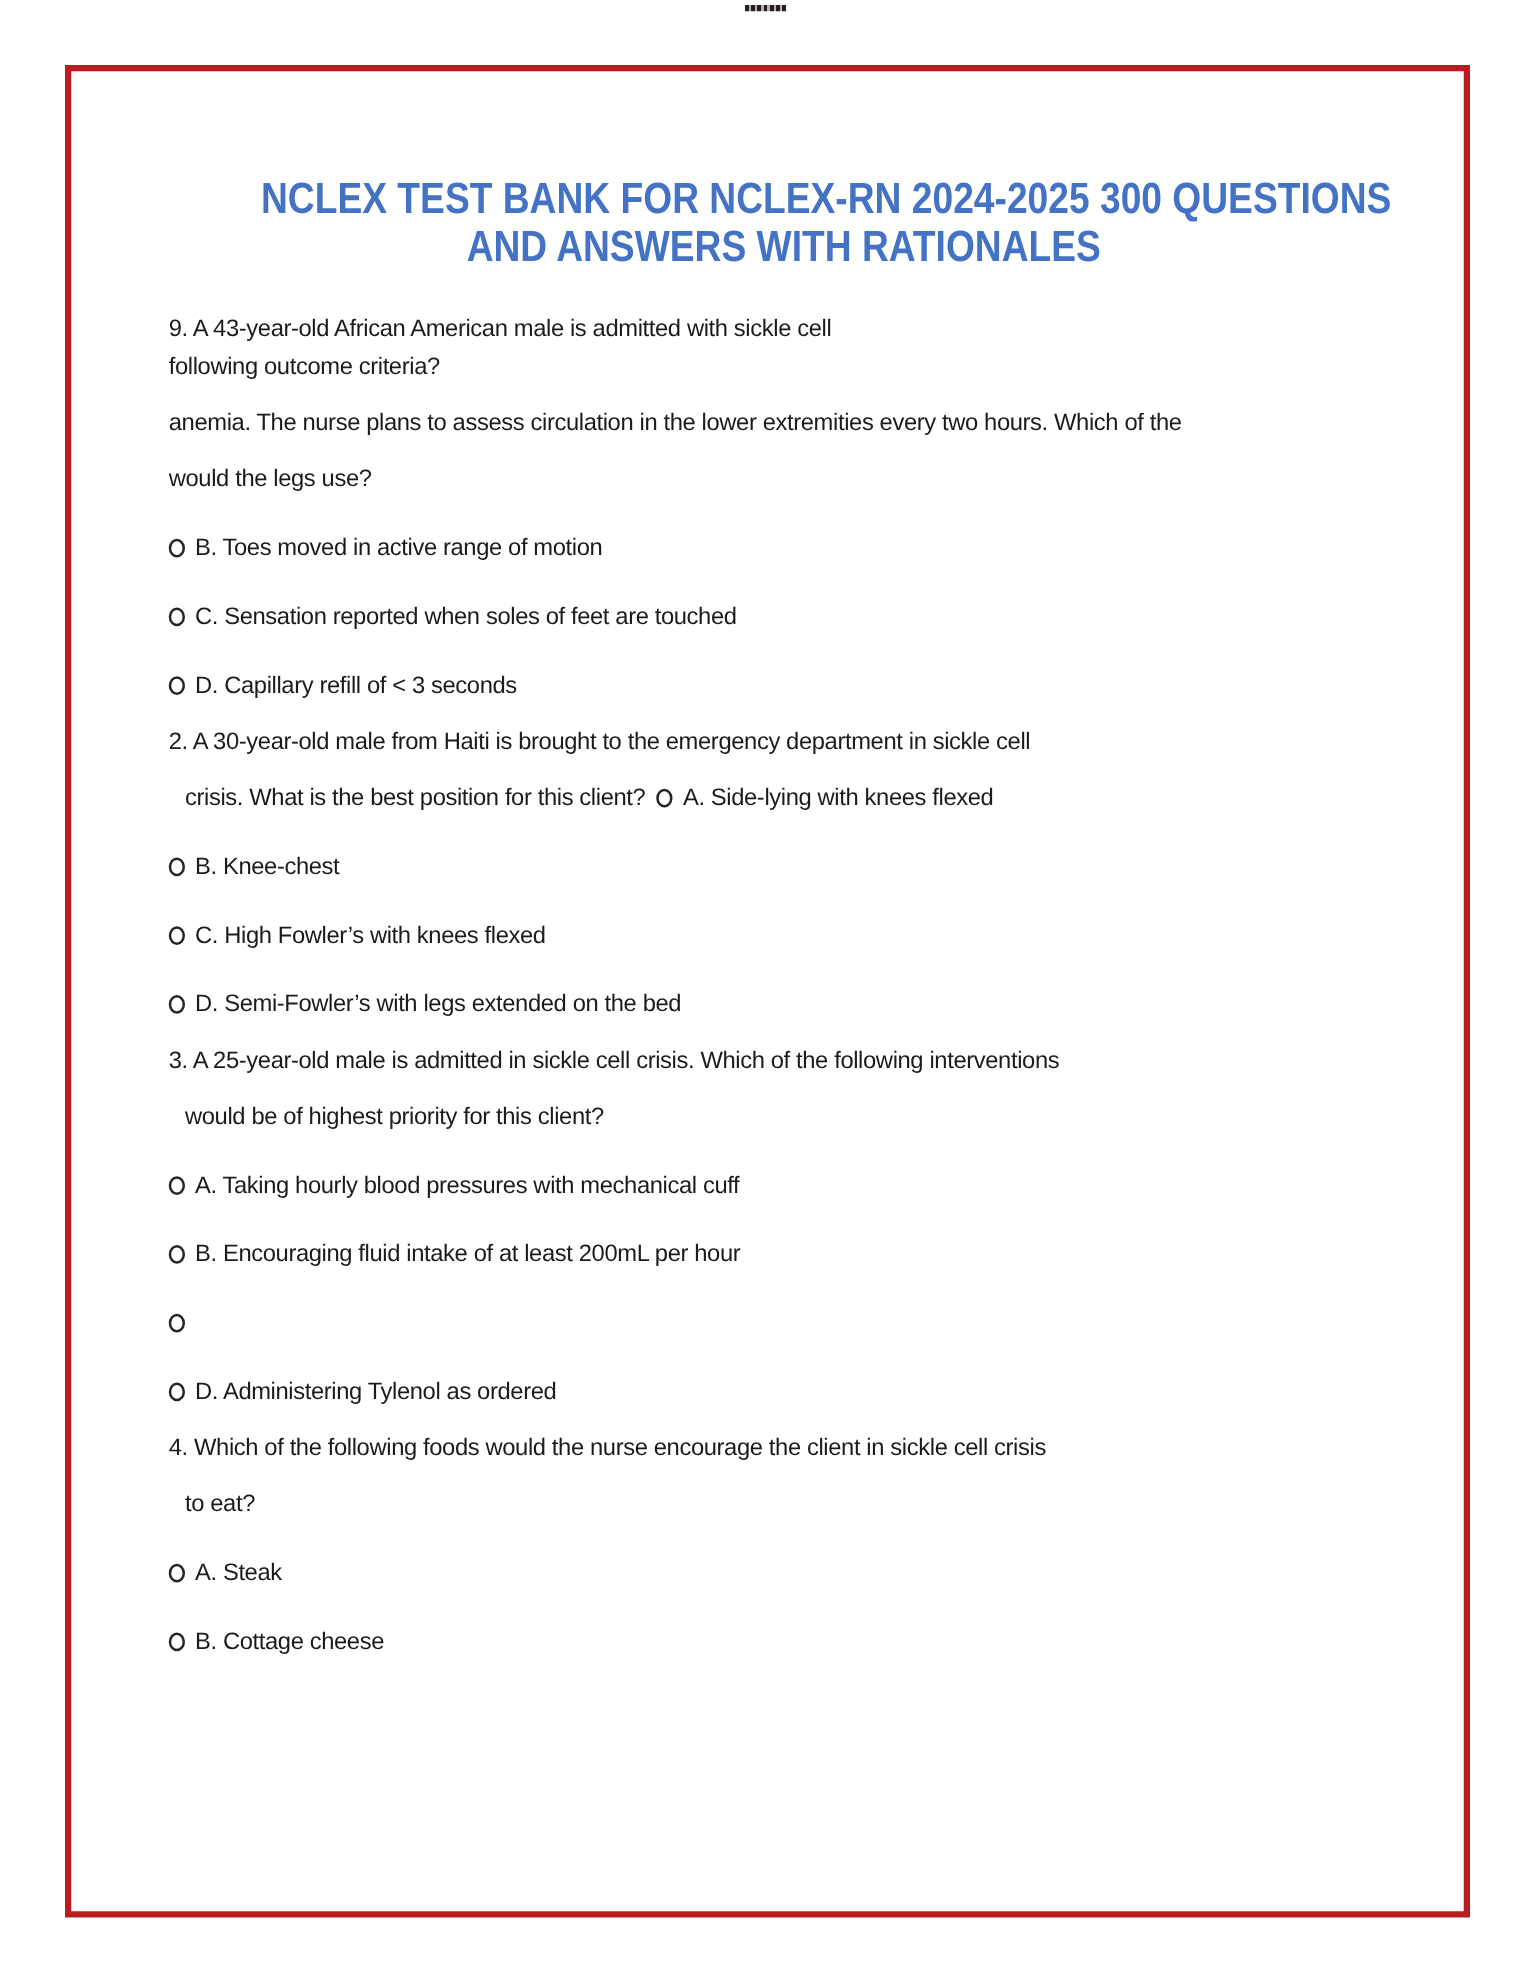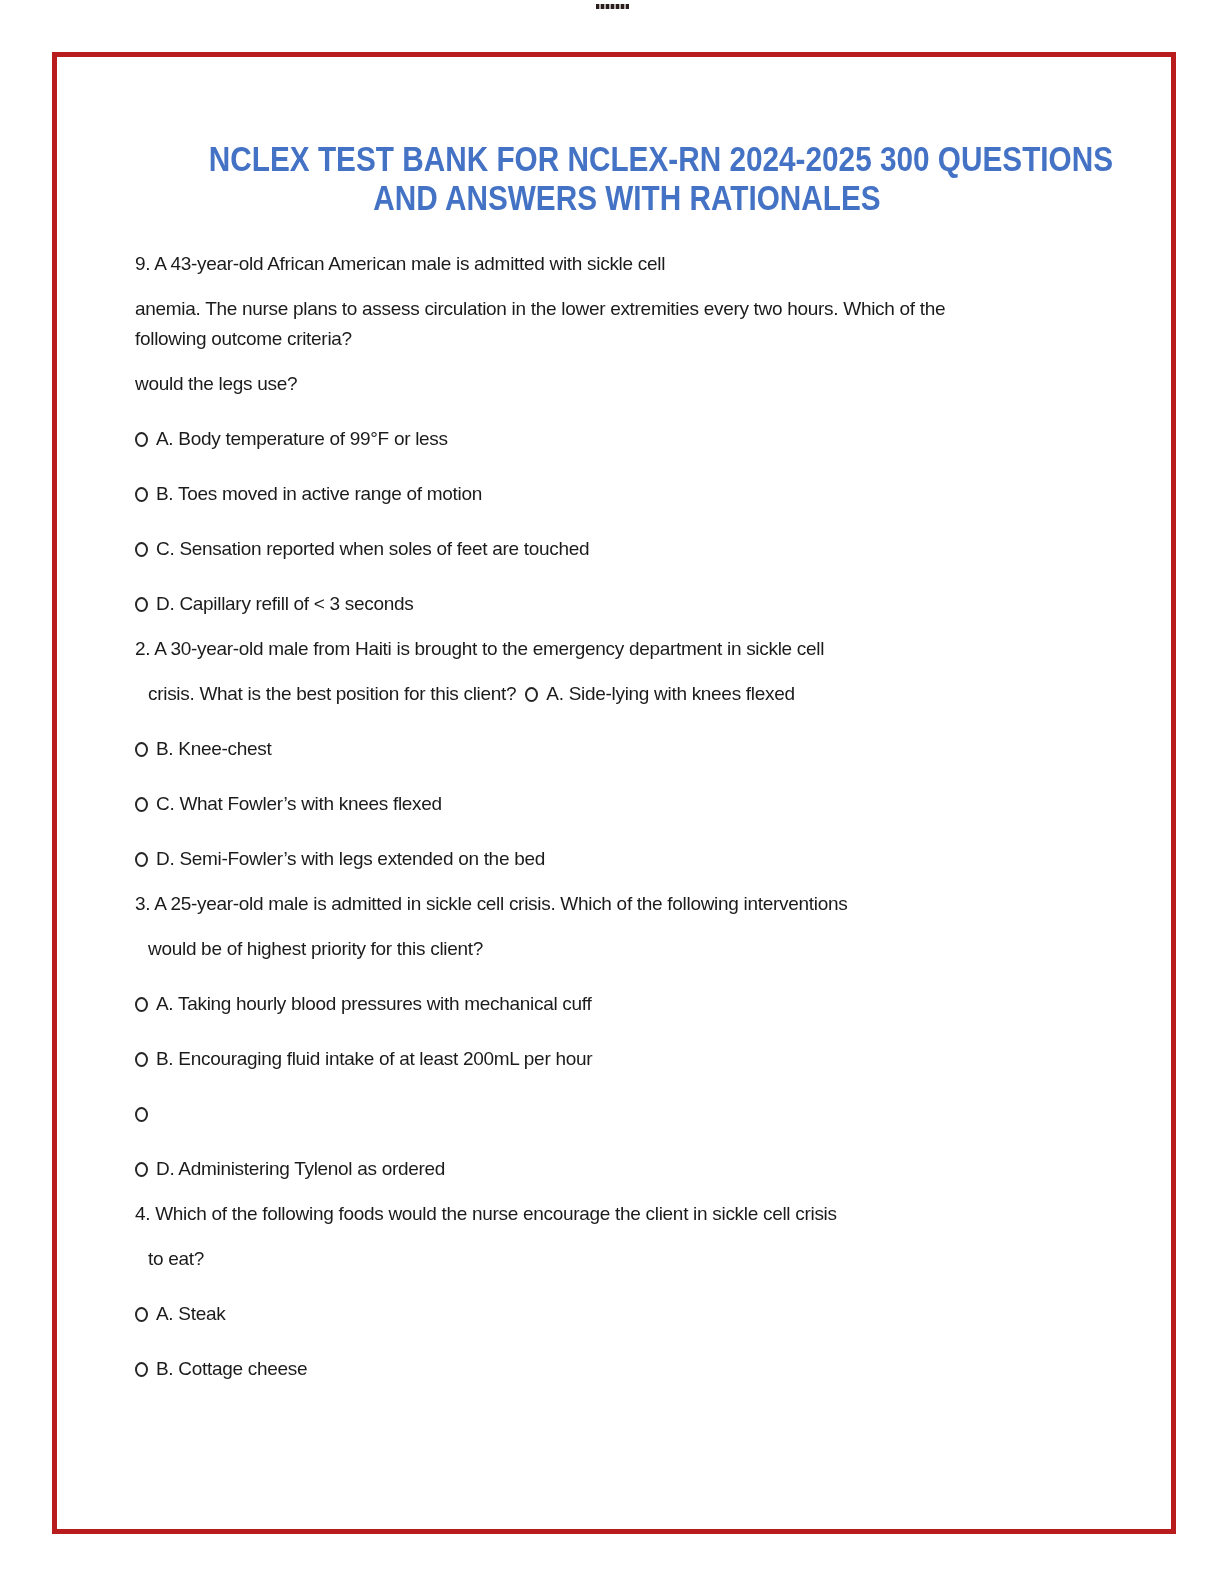--- a/index.html
+++ b/index.html
@@ -59,33 +59,32 @@
 
 <div class="page-frame">
   <div class="page-inner">
     <h1 class="doc-title" style="color: rgb(68, 114, 196);">
       <span class="tline">NCLEX TEST BANK FOR NCLEX-RN 2024-2025 300 QUESTIONS</span>
       <span class="tline">AND ANSWERS WITH RATIONALES</span>
     </h1>
     <div id="questions">
         <div class="question">
           <div class="line"><span>9. A 43-year-old African American male is admitted with sickle cell</span></div>
+          <div class="line cont"><span>following outcome criteria?</span></div>
           <div class="line"><span>anemia. The nurse plans to assess circulation in the lower extremities every two hours. Which of the</span></div>
-          <div class="line cont"><span>following outcome criteria?</span></div>
           <div class="line"><span>would the legs use?</span></div>
-          <div class="option"><span class="radio"></span><span>A. Body temperature of 99°F or less</span></div>
           <div class="option"><span class="radio"></span><span>B. Toes moved in active range of motion</span></div>
           <div class="option"><span class="radio"></span><span>C. Sensation reported when soles of feet are touched</span></div>
           <div class="option"><span class="radio"></span><span>D. Capillary refill of &lt; 3 seconds</span></div>
         </div>
         <div class="question">
           <div class="line"><span>2. A 30-year-old male from Haiti is brought to the emergency department in sickle cell</span></div>
           <div class="line indent"><span>crisis.  What is the best position for this client?</span><span class="radio inline"></span><span>A. Side-lying with knees flexed</span></div>
           <div class="option"><span class="radio"></span><span>B. Knee-chest</span></div>
-          <div class="option"><span class="radio"></span><span>C. What Fowler’s with knees flexed</span></div>
+          <div class="option"><span class="radio"></span><span>C. High Fowler’s with knees flexed</span></div>
           <div class="option"><span class="radio"></span><span>D. Semi-Fowler’s with legs extended on the bed</span></div>
         </div>
         <div class="question">
           <div class="line"><span>3. A 25-year-old male is admitted in sickle cell crisis. Which of the following interventions</span></div>
           <div class="line indent"><span>would be of highest priority for this client?</span></div>
           <div class="option"><span class="radio"></span><span>A. Taking hourly blood pressures with mechanical cuff</span></div>
           <div class="option"><span class="radio"></span><span>B. Encouraging fluid intake of at least 200mL per hour</span></div>
           <div class="option"><span class="radio"></span></div>
           <div class="option"><span class="radio"></span><span>D. Administering Tylenol as ordered</span></div>
         </div>

